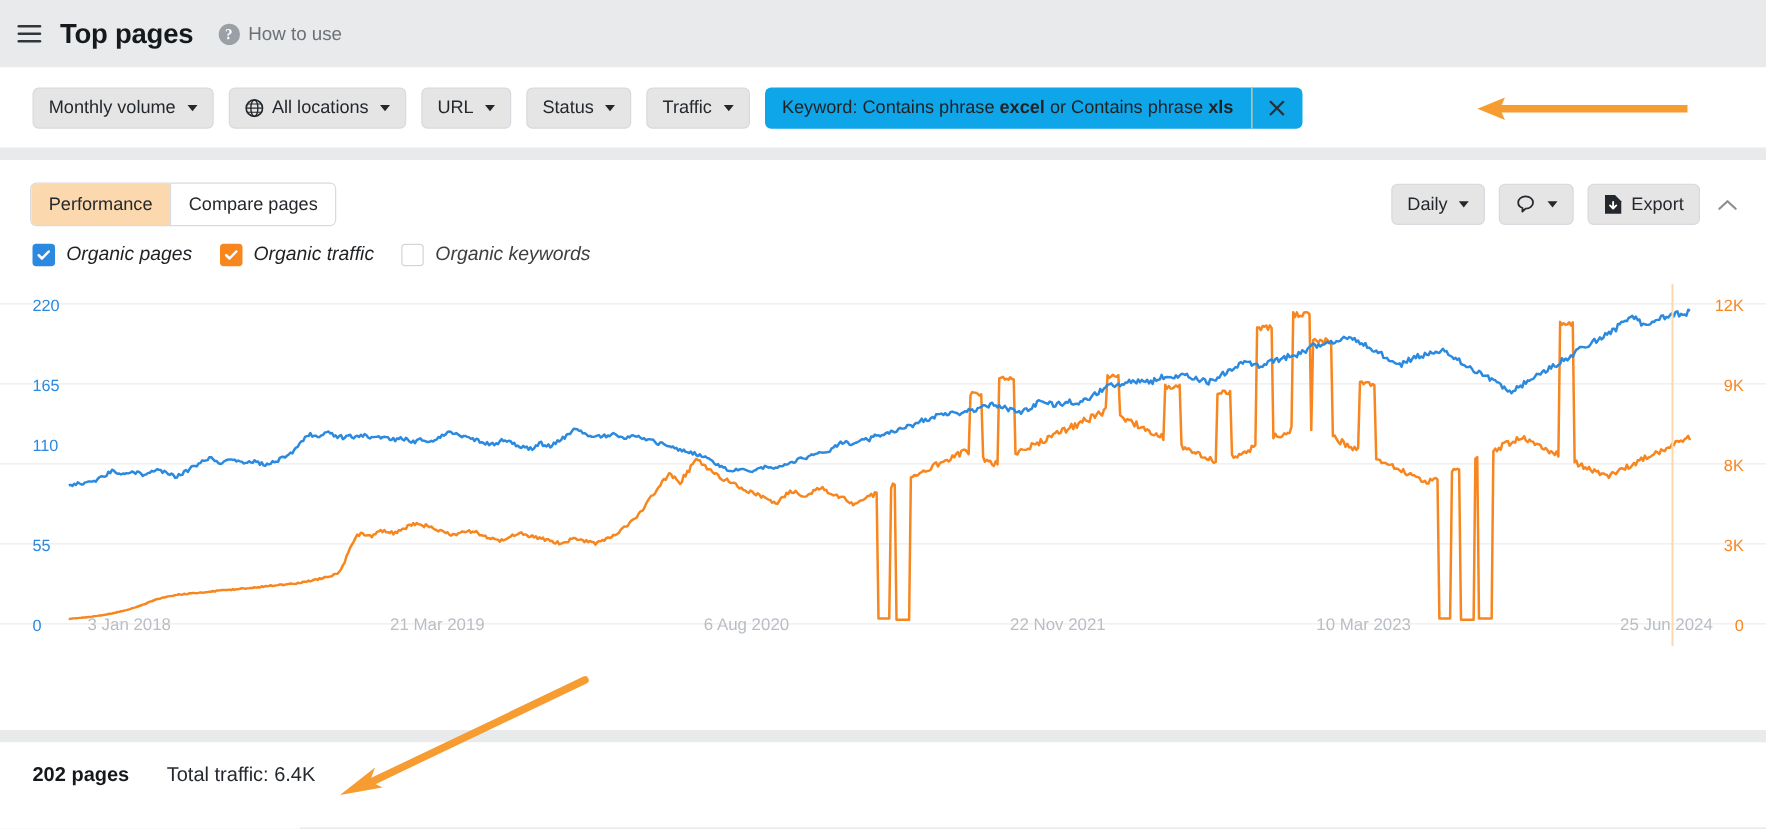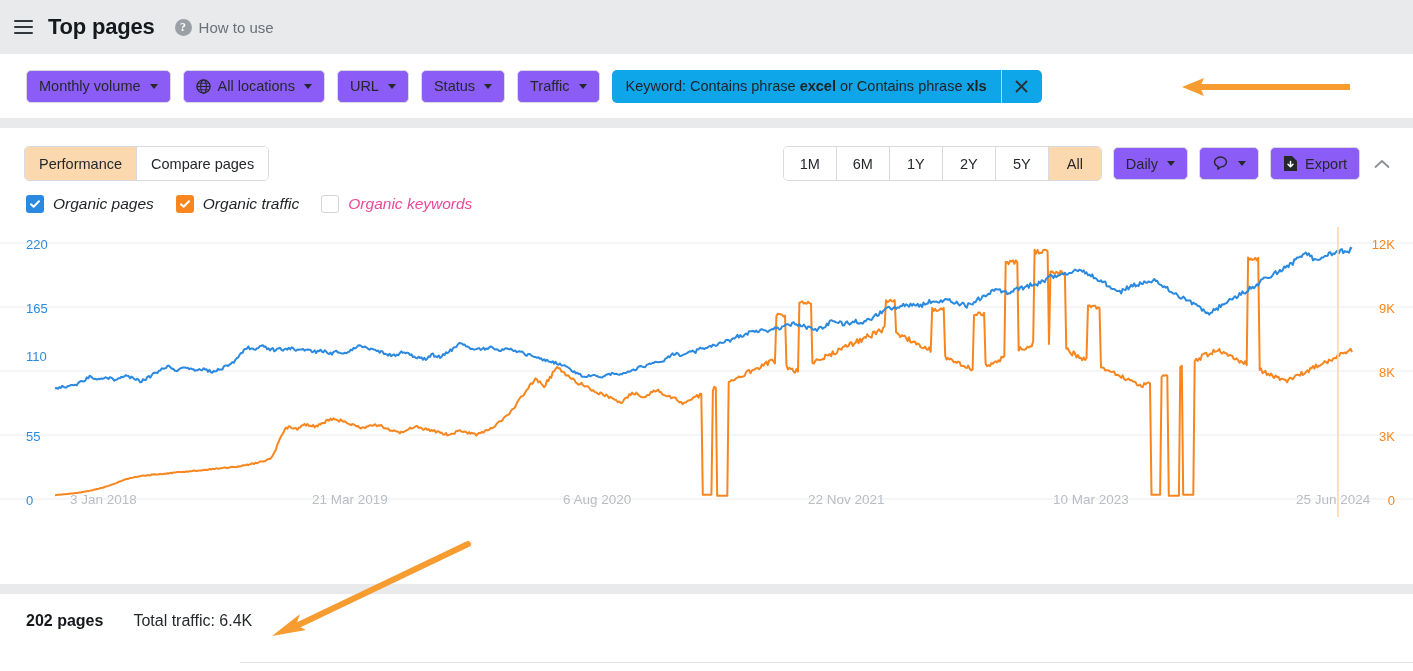--- a/index.html
+++ b/index.html
@@ -58,21 +58,21 @@
     height: 64px;
     display: flex; align-items: center;
     padding-left: 26px;
     gap: 12px;
     box-sizing: border-box;
   }
   .fbtn {
     height: 33px;
     border: 1px solid #d7dade;
     border-radius: 5px;
-    background: #8b5cf6;
+    background: #e5e5e5;
     display: flex; align-items: center;
     padding: 0 12px;
     font-size: 14.5px; color: #24282c;
     cursor: pointer;
     gap: 7px;
     white-space: nowrap;
     box-sizing: border-box;
   }
   .caret {
     width: 0; height: 0;
@@ -165,21 +165,21 @@
   .legend-item { display: flex; align-items: center; gap: 9px; cursor: pointer; }
   .cbx {
     width: 18px; height: 18px; border-radius: 3px;
     display: flex; align-items: center; justify-content: center;
   }
   .cbx.blue { background: #2b8ae0; }
   .cbx.orange { background: #f7861f; }
   .cbx.empty { background: #fff; border: 1.5px solid #d2d6da; box-sizing: border-box; }
   .cbx svg { display: block; }
   .legend-label { font-size: 15.5px; color: #1f2225; }
-  .legend-label.dim { color: #ec4899; }
+  .legend-label.dim { color: #404040; }
 
   
   .chart-wrap {
     position: relative;
     margin-top: 14px;
     height: 290px;
   }
   .chart-svg { display: block; width: 1413px; height: 290px; }
   .axis-label {
     position: absolute;
@@ -279,28 +279,20 @@
 
 <div class="chart-panel">
 
   <div class="chart-toolbar">
     <div class="seg">
       <div class="seg-item active">Performance</div>
       <div class="seg-item">Compare pages</div>
     </div>
 
     <div class="toolbar-right">
-      <div class="range-seg">
-        <div class="range-item">1M</div>
-        <div class="range-item">6M</div>
-        <div class="range-item">1Y</div>
-        <div class="range-item">2Y</div>
-        <div class="range-item">5Y</div>
-        <div class="range-item active">All</div>
-      </div>
 
       <div class="fbtn">
         <span>Daily</span>
         <span class="caret"></span>
       </div>
 
       <div class="fbtn">
         <svg width="17" height="17" viewBox="0 0 18 18">
           <path d="M9 2.2c-3.5 0-6.3 2.3-6.3 5.2 0 2.1 1.5 3.9 3.7 4.7l-.2 3.1 2.8-2.6c.0 0 .0 0 .0 0 3.5 0 6.3-2.3 6.3-5.2S12.5 2.2 9 2.2z" fill="none" stroke="#24282c" stroke-width="1.5" stroke-linejoin="round"></path>
         </svg>

